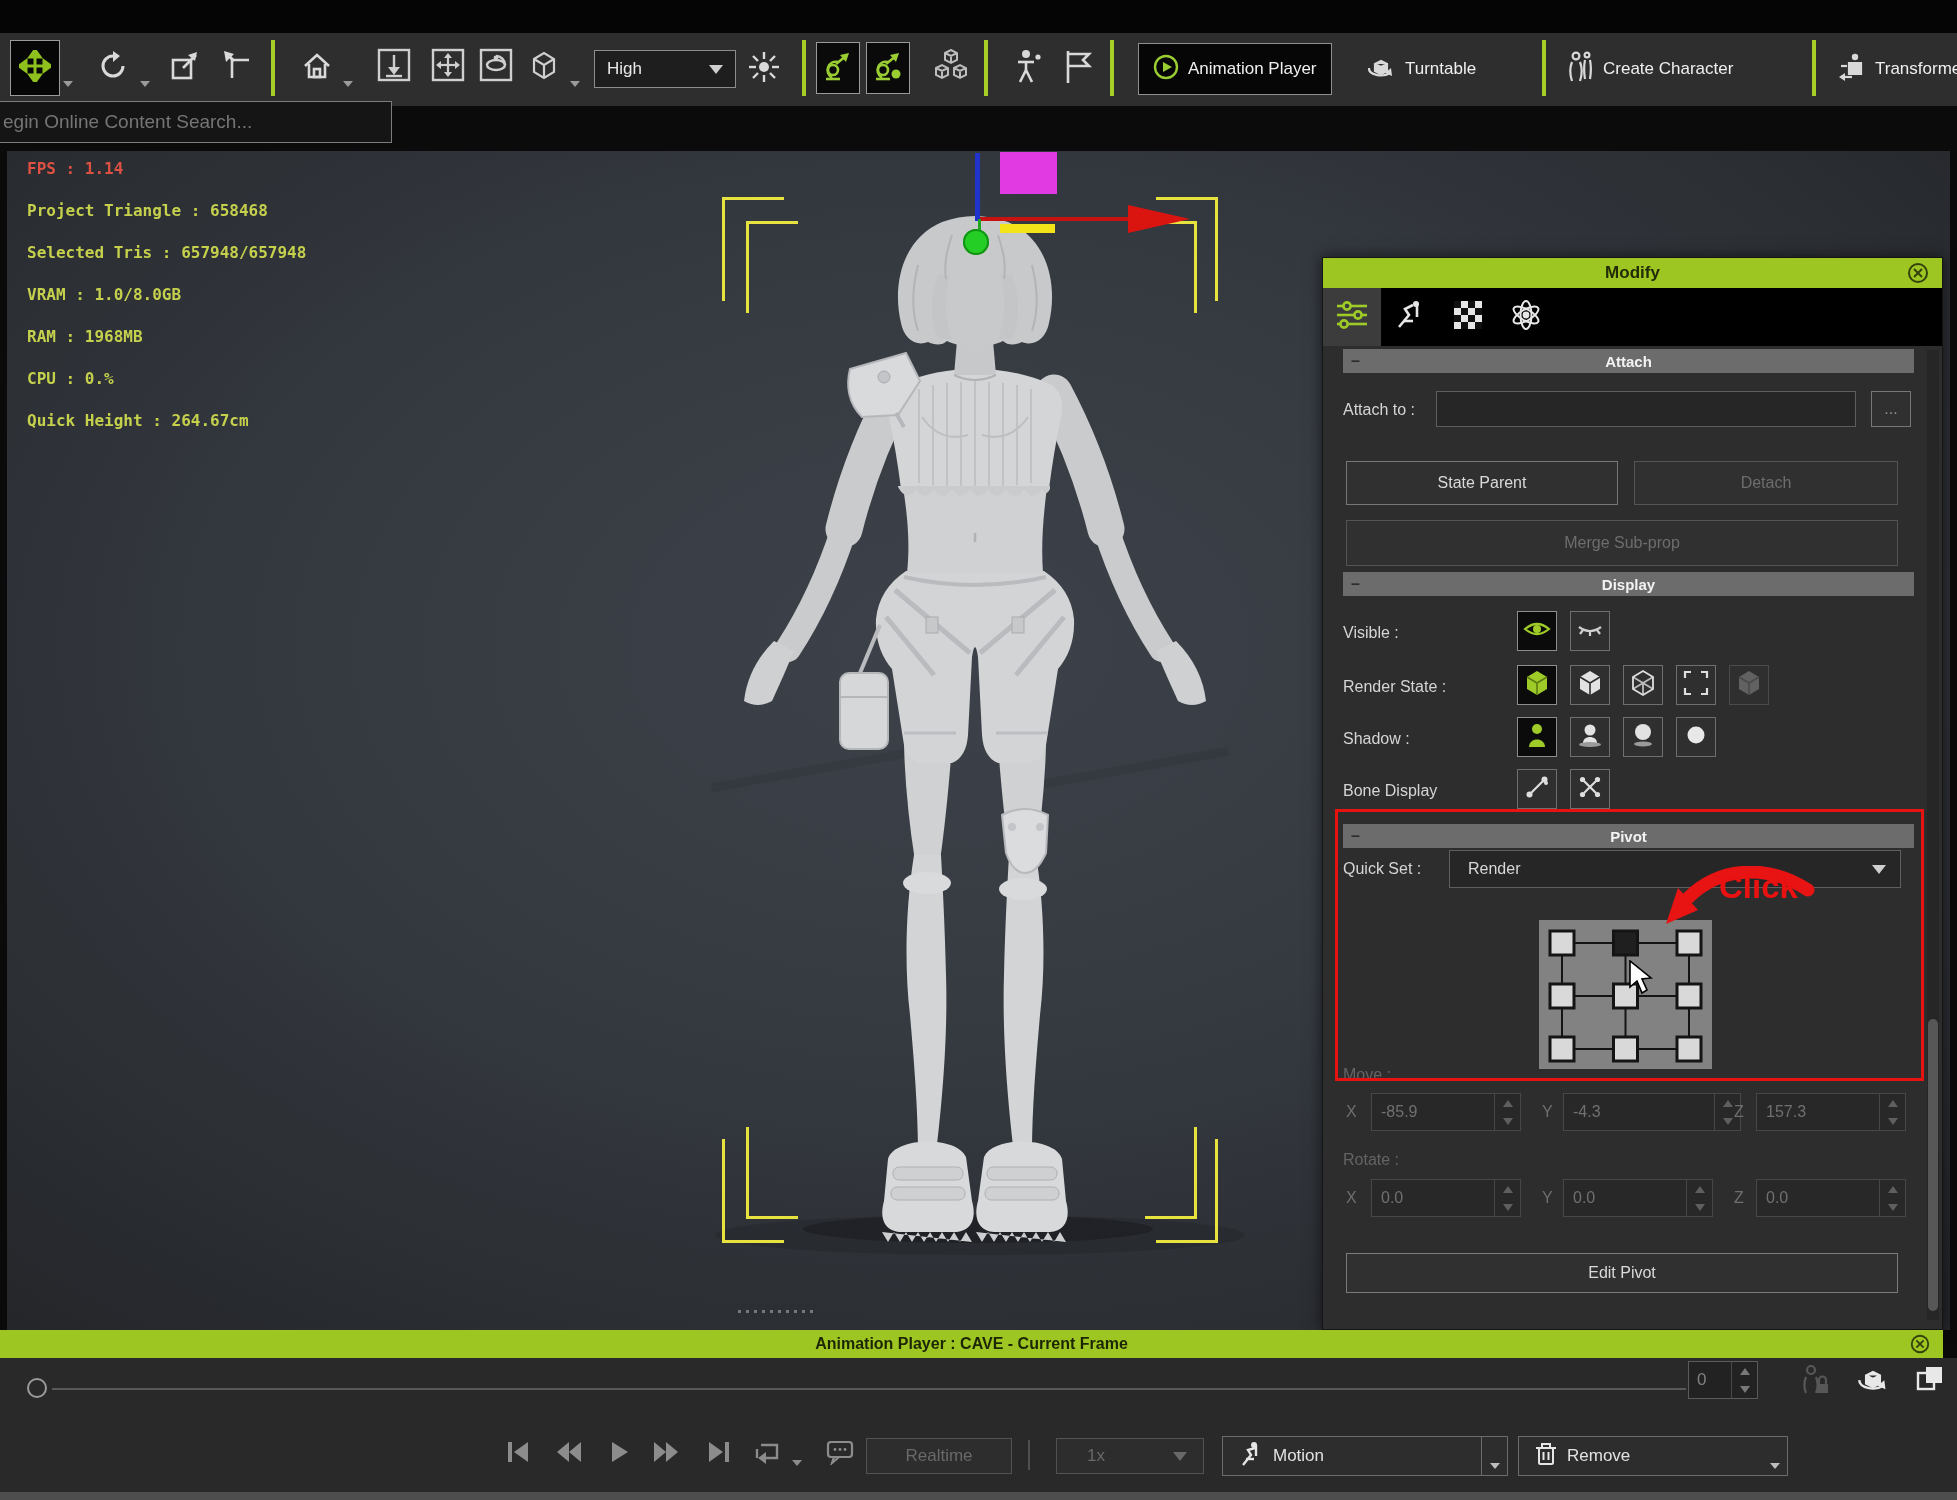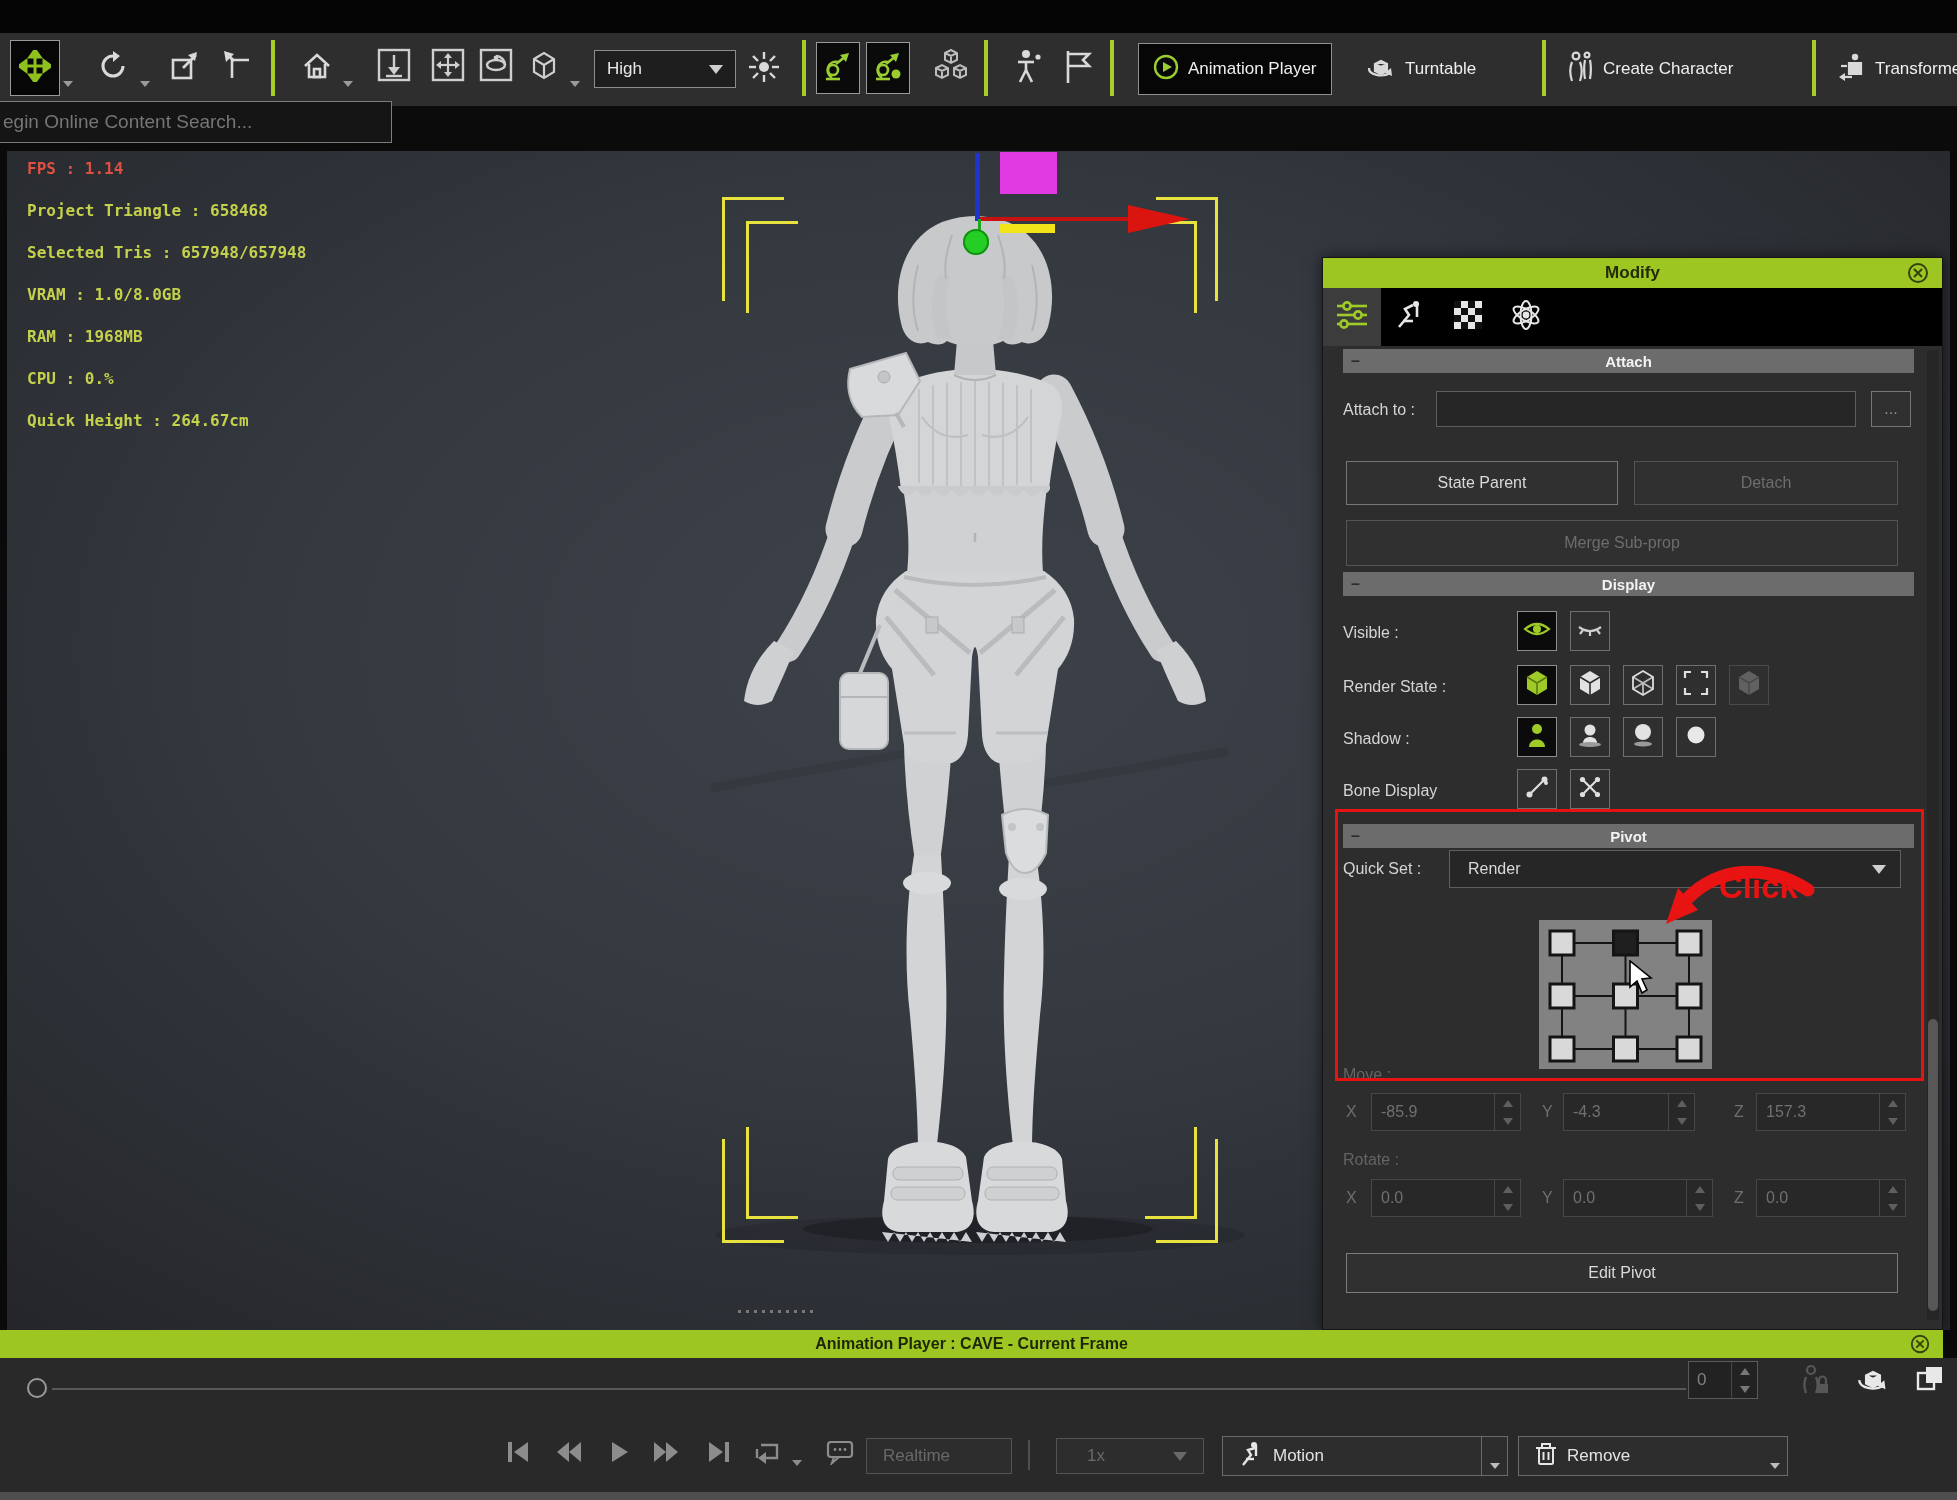--- a/index.html
+++ b/index.html
@@ -627,21 +627,21 @@
       <span class="spinner">
           <span>
             <i class="tri-up"></i>
           </span>
           <span>
             <i class="tri-dn"></i>
           </span>
         </span>
     </div>
     <span class="axis-lbl" style="left:219px;top:845px;">Y</span>
-    <div class="spinfield" style="left:240px;top:835px;width:132px;">
+    <div class="spinfield" style="left:240px;top:835px;width:178px;">
       <span class="val">-4.3</span>
       <span class="spinner">
           <span>
             <i class="tri-up"></i>
           </span>
           <span>
             <i class="tri-dn"></i>
           </span>
         </span>
     </div>
@@ -770,21 +770,21 @@
         </svg></span>
     <span class="abs mini-caret" style="left:792px;top:102px;border-top-color:#8c8c8c;"></span>
     <span class="pb-ico" style="left:826px;top:81px;"><svg width="28" height="26" viewBox="0 0 28 26" fill="none" stroke="#8c8c8c" stroke-width="2.2">
           <rect x="2" y="3" width="24" height="15" rx="3"></rect>
           <path d="M 8 18 L 6 24 L 13 18"></path>
           <circle cx="9" cy="10.5" r="1.4" fill="#8c8c8c" stroke="none"></circle>
           <circle cx="14" cy="10.5" r="1.4" fill="#8c8c8c" stroke="none"></circle>
           <circle cx="19" cy="10.5" r="1.4" fill="#8c8c8c" stroke="none"></circle>
         </svg></span>
 
-    <div class="transport-btn disabled" style="left:866px;top:80px;width:146px;height:36px;justify-content:flex-start;">
+    <div class="transport-btn disabled" style="left:866px;top:80px;width:146px;height:36px;justify-content:center;">
       <span>Realtime</span>
     </div>
     <div class="abs" style="left:1028px;top:82px;width:2px;height:30px;background:#4f4f4f;"></div>
     <div class="transport-btn disabled" style="left:1056px;top:80px;width:148px;height:36px;">
       <span style="flex:1;padding-left:14px;">1x</span>
       <span class="caret-down" style="border-top-color:#696969;"></span>
     </div>
     <div class="transport-btn" style="left:1222px;top:78px;width:260px;height:40px;">
       <span><svg width="24" height="26" viewBox="0 0 24 26" fill="none" stroke="#e6e6e6" stroke-width="2.4">
             <circle cx="15" cy="4" r="3" fill="#e6e6e6" stroke="none"></circle>

